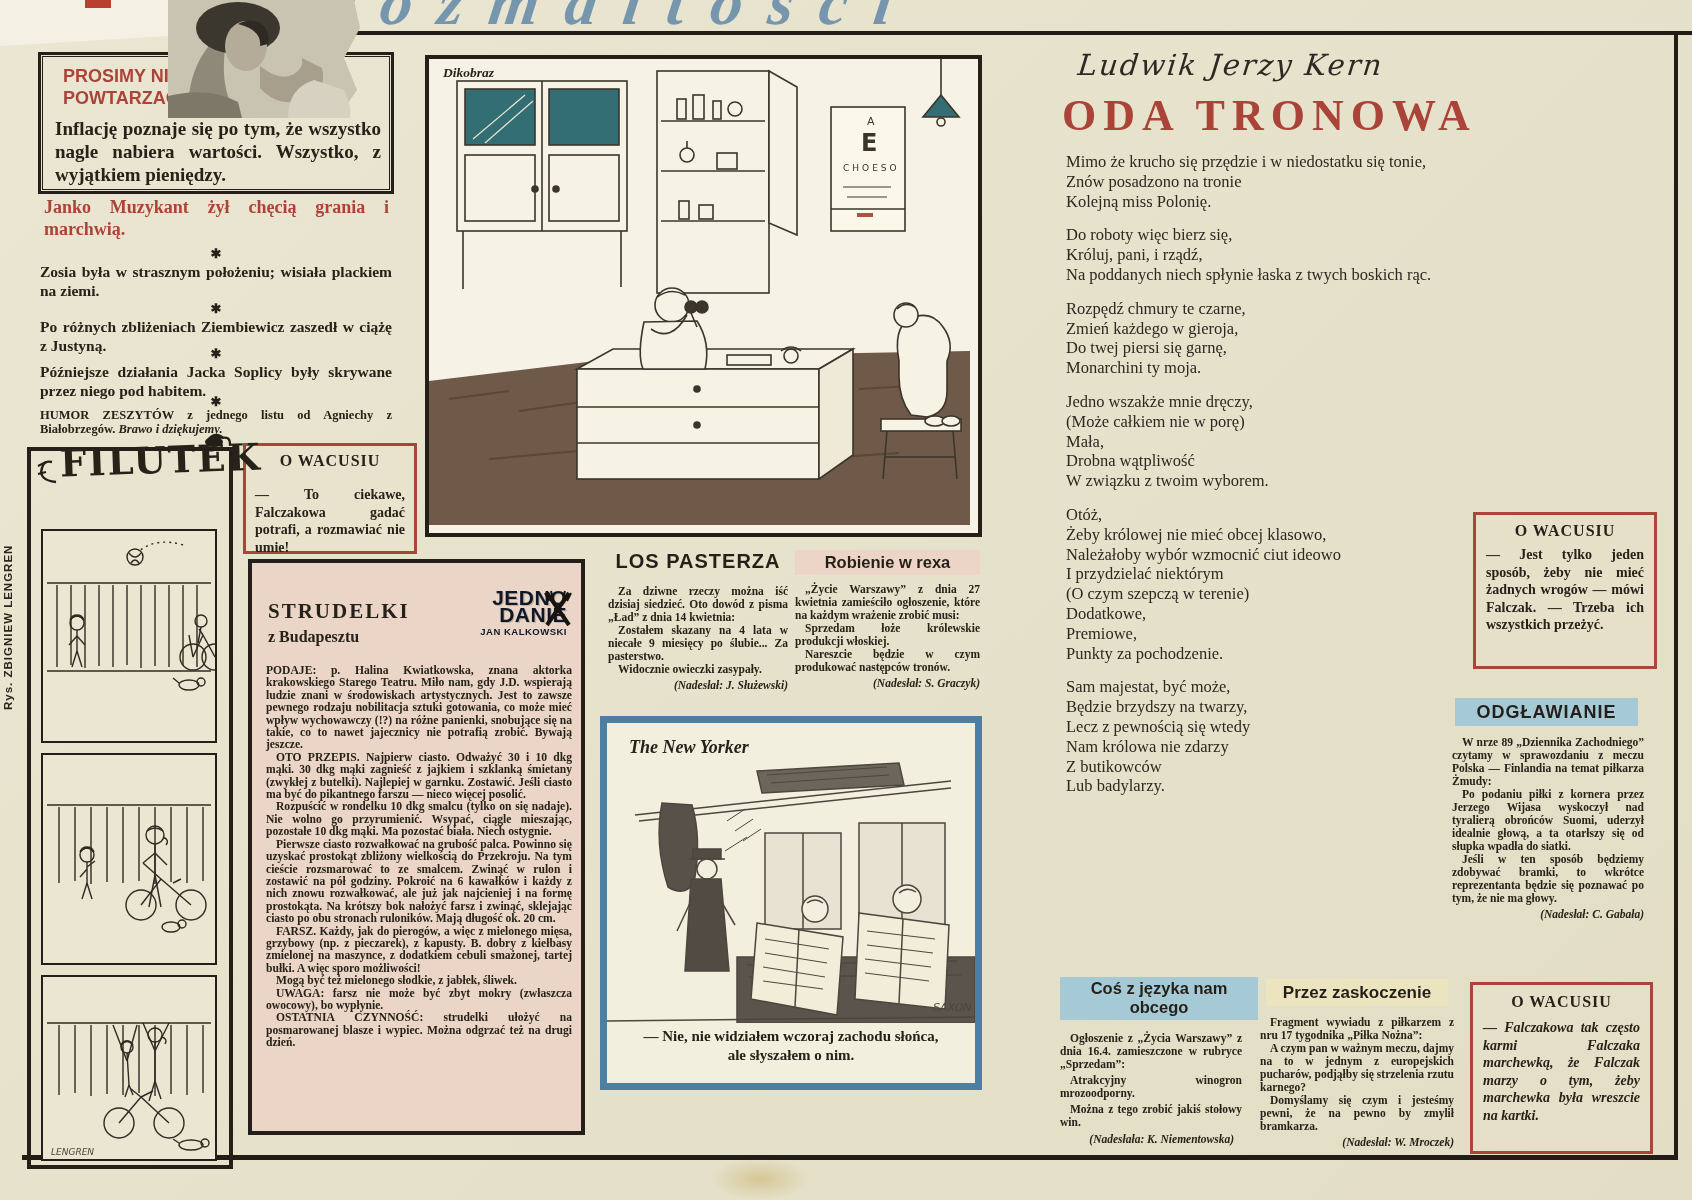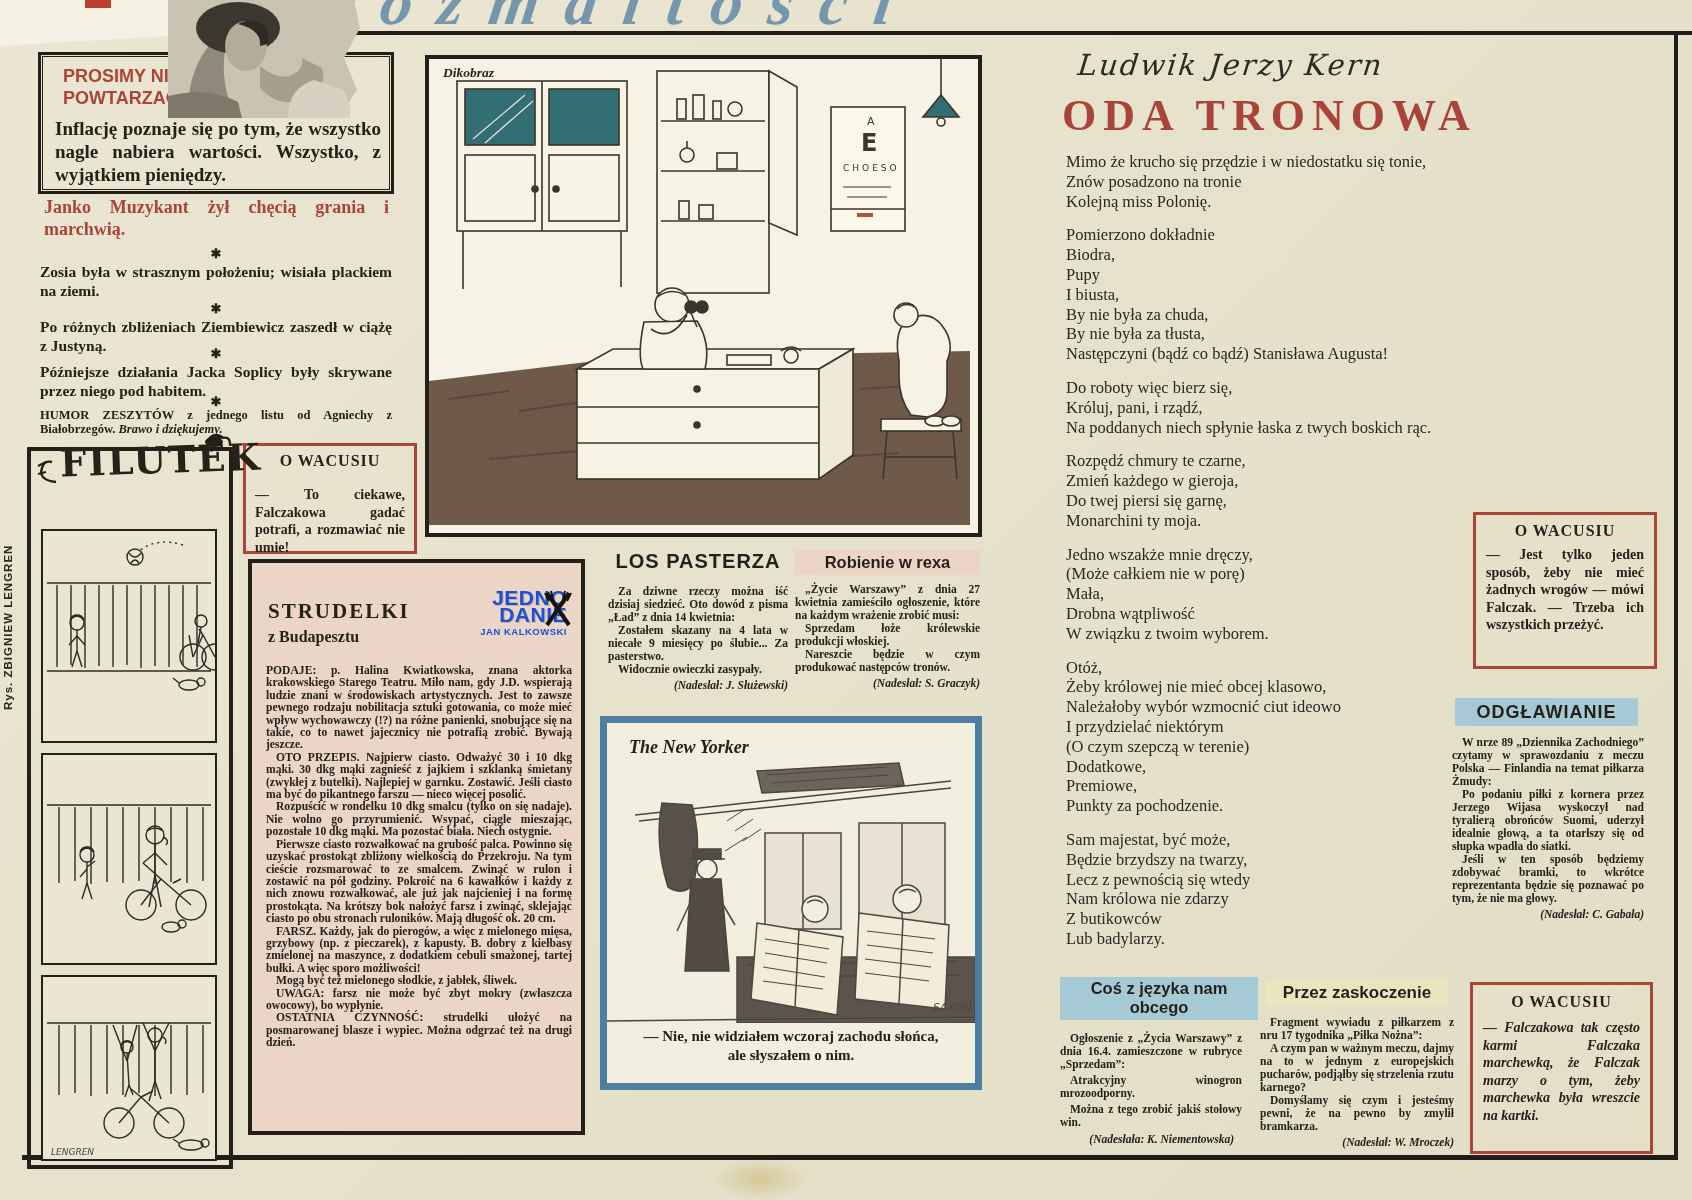--- a/index.html
+++ b/index.html
@@ -28,21 +28,21 @@
   .wacB{font-weight:bold;font-size:14px;line-height:17.5px;}
   .col11{font-weight:bold;font-size:11.5px;line-height:13px;}
   .ind{text-indent:10px;}
   .credit{font-weight:bold;font-style:italic;font-size:11.5px;text-align:right;}
   .stanza{white-space:pre-line;font-size:16.5px;line-height:19.8px;color:#2b2721;margin:0 0 14px 0;}
   .hdrbar{font-family:"Liberation Sans",sans-serif;font-weight:bold;text-align:center;color:#241f18;}
   .panel{position:absolute;left:10px;border:2.5px solid #241f18;background:#eae6d2;}
   .vertical{writing-mode:vertical-rl;transform:rotate(180deg);
             font-family:"Liberation Sans",sans-serif;font-weight:bold;font-size:11.5px;
             letter-spacing:1px;color:#2a261e;}
-  .jd{font-family:"Liberation Sans",sans-serif;font-weight:bold;color:#1d4ed8;line-height:17px;
+  .jd{font-family:"Liberation Sans",sans-serif;font-weight:bold;color:#0f172a;line-height:17px;
       font-size:21px;letter-spacing:.5px;text-shadow:1.2px 1.2px 0 #c4b29c;}
   .jdby{font-size:9.5px;letter-spacing:.5px;text-shadow:none;}
   svg text{font-family:"DejaVu Sans","Liberation Sans",sans-serif;}
 </style>
 </head>
 <body>
 
 <div class="page">
 
   <div class="abs topwhite" style="left:0;top:0;width:336px;height:50px;"></div>
@@ -373,27 +373,20 @@
     </svg>
     <div class="abs just" style="left:34px;top:304px;width:300px;font-weight:bold;font-size:15px;line-height:19px;text-align:center;">— Nie, nie widziałem wczoraj zachodu słońca, ale słyszałem o nim.</div>
   </div>
 
   <div class="abs" style="left:1078px;top:48px;font-style:italic;font-size:29px;letter-spacing:2px;transform:skewX(-6deg);color:#2e2a23;font-family:'DejaVu Serif',serif;">Ludwik Jerzy Kern</div>
   <div class="abs red" style="left:1062px;top:90px;font-weight:bold;font-size:44px;letter-spacing:7px;font-family:'Liberation Serif',serif;">ODA TRONOWA</div>
   <div class="abs" style="left:1066px;top:152px;width:490px;">
     <div class="stanza">Mimo że krucho się przędzie i w niedostatku się tonie,
 Znów posadzono na tronie
 Kolejną miss Polonię.</div>
-    <div class="stanza">Pomierzono dokładnie
-Biodra,
-Pupy
-I biusta,
-By nie była za chuda,
-By nie była za tłusta,
-Następczyni (bądź co bądź) Stanisława Augusta!</div>
     <div class="stanza">Do roboty więc bierz się,
 Króluj, pani, i rządź,
 Na poddanych niech spłynie łaska z twych boskich rąc.</div>
     <div class="stanza">Rozpędź chmury te czarne,
 Zmień każdego w gieroja,
 Do twej piersi się garnę,
 Monarchini ty moja.</div>
     <div class="stanza">Jedno wszakże mnie dręczy,
 (Może całkiem nie w porę)
 Mała,

